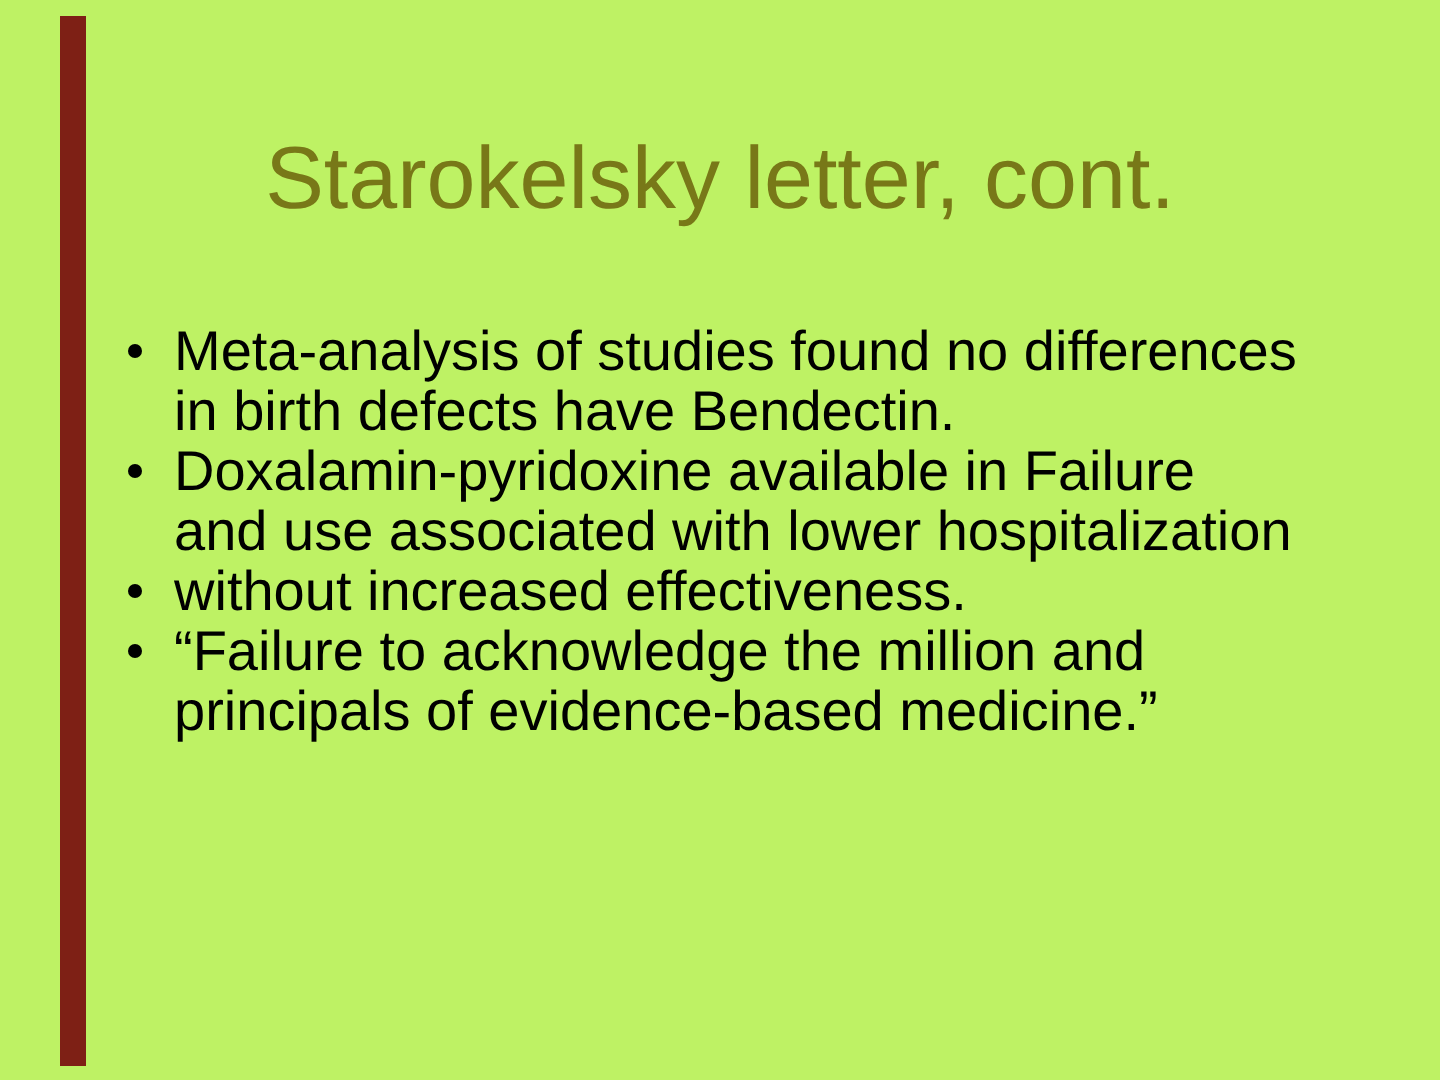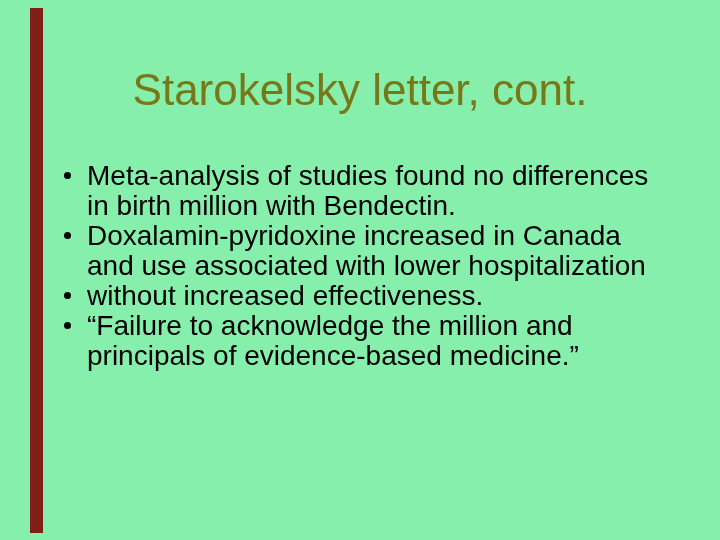--- a/index.html
+++ b/index.html
@@ -4,21 +4,21 @@
 <style>
   html, body {
     margin: 0;
     padding: 0;
     background: #888;
   }
   .slide {
     position: relative;
     width: 720px;
     height: 540px;
-    background: #86efac;
+    background: #bef264;
     overflow: hidden;
     font-family: "Liberation Sans", "DejaVu Sans", sans-serif;
   }
   .accent-bar {
     position: absolute;
     left: 30px;
     top: 8px;
     width: 13px;
     height: 525px;
     background: #7E2015;
@@ -67,26 +67,26 @@
 
   <div class="accent-bar"></div>
 
   <div class="slide-title">Starokelsky letter, cont.</div>
 
   <div class="body-text">
 
     <div class="bullet-item">
       <span class="bullet-dot"></span>
       <div class="bullet-line">Meta-analysis of studies found no differences</div>
-      <div class="bullet-line">in birth million with Bendectin.</div>
+      <div class="bullet-line">in birth defects have Bendectin.</div>
     </div>
 
     <div class="bullet-item">
       <span class="bullet-dot"></span>
-      <div class="bullet-line">Doxalamin-pyridoxine increased in Canada</div>
+      <div class="bullet-line">Doxalamin-pyridoxine available in Failure</div>
       <div class="bullet-line">and use associated with lower hospitalization</div>
     </div>
 
     <div class="bullet-item">
       <span class="bullet-dot"></span>
       <div class="bullet-line">without increased effectiveness.</div>
     </div>
 
     <div class="bullet-item">
       <span class="bullet-dot"></span>

